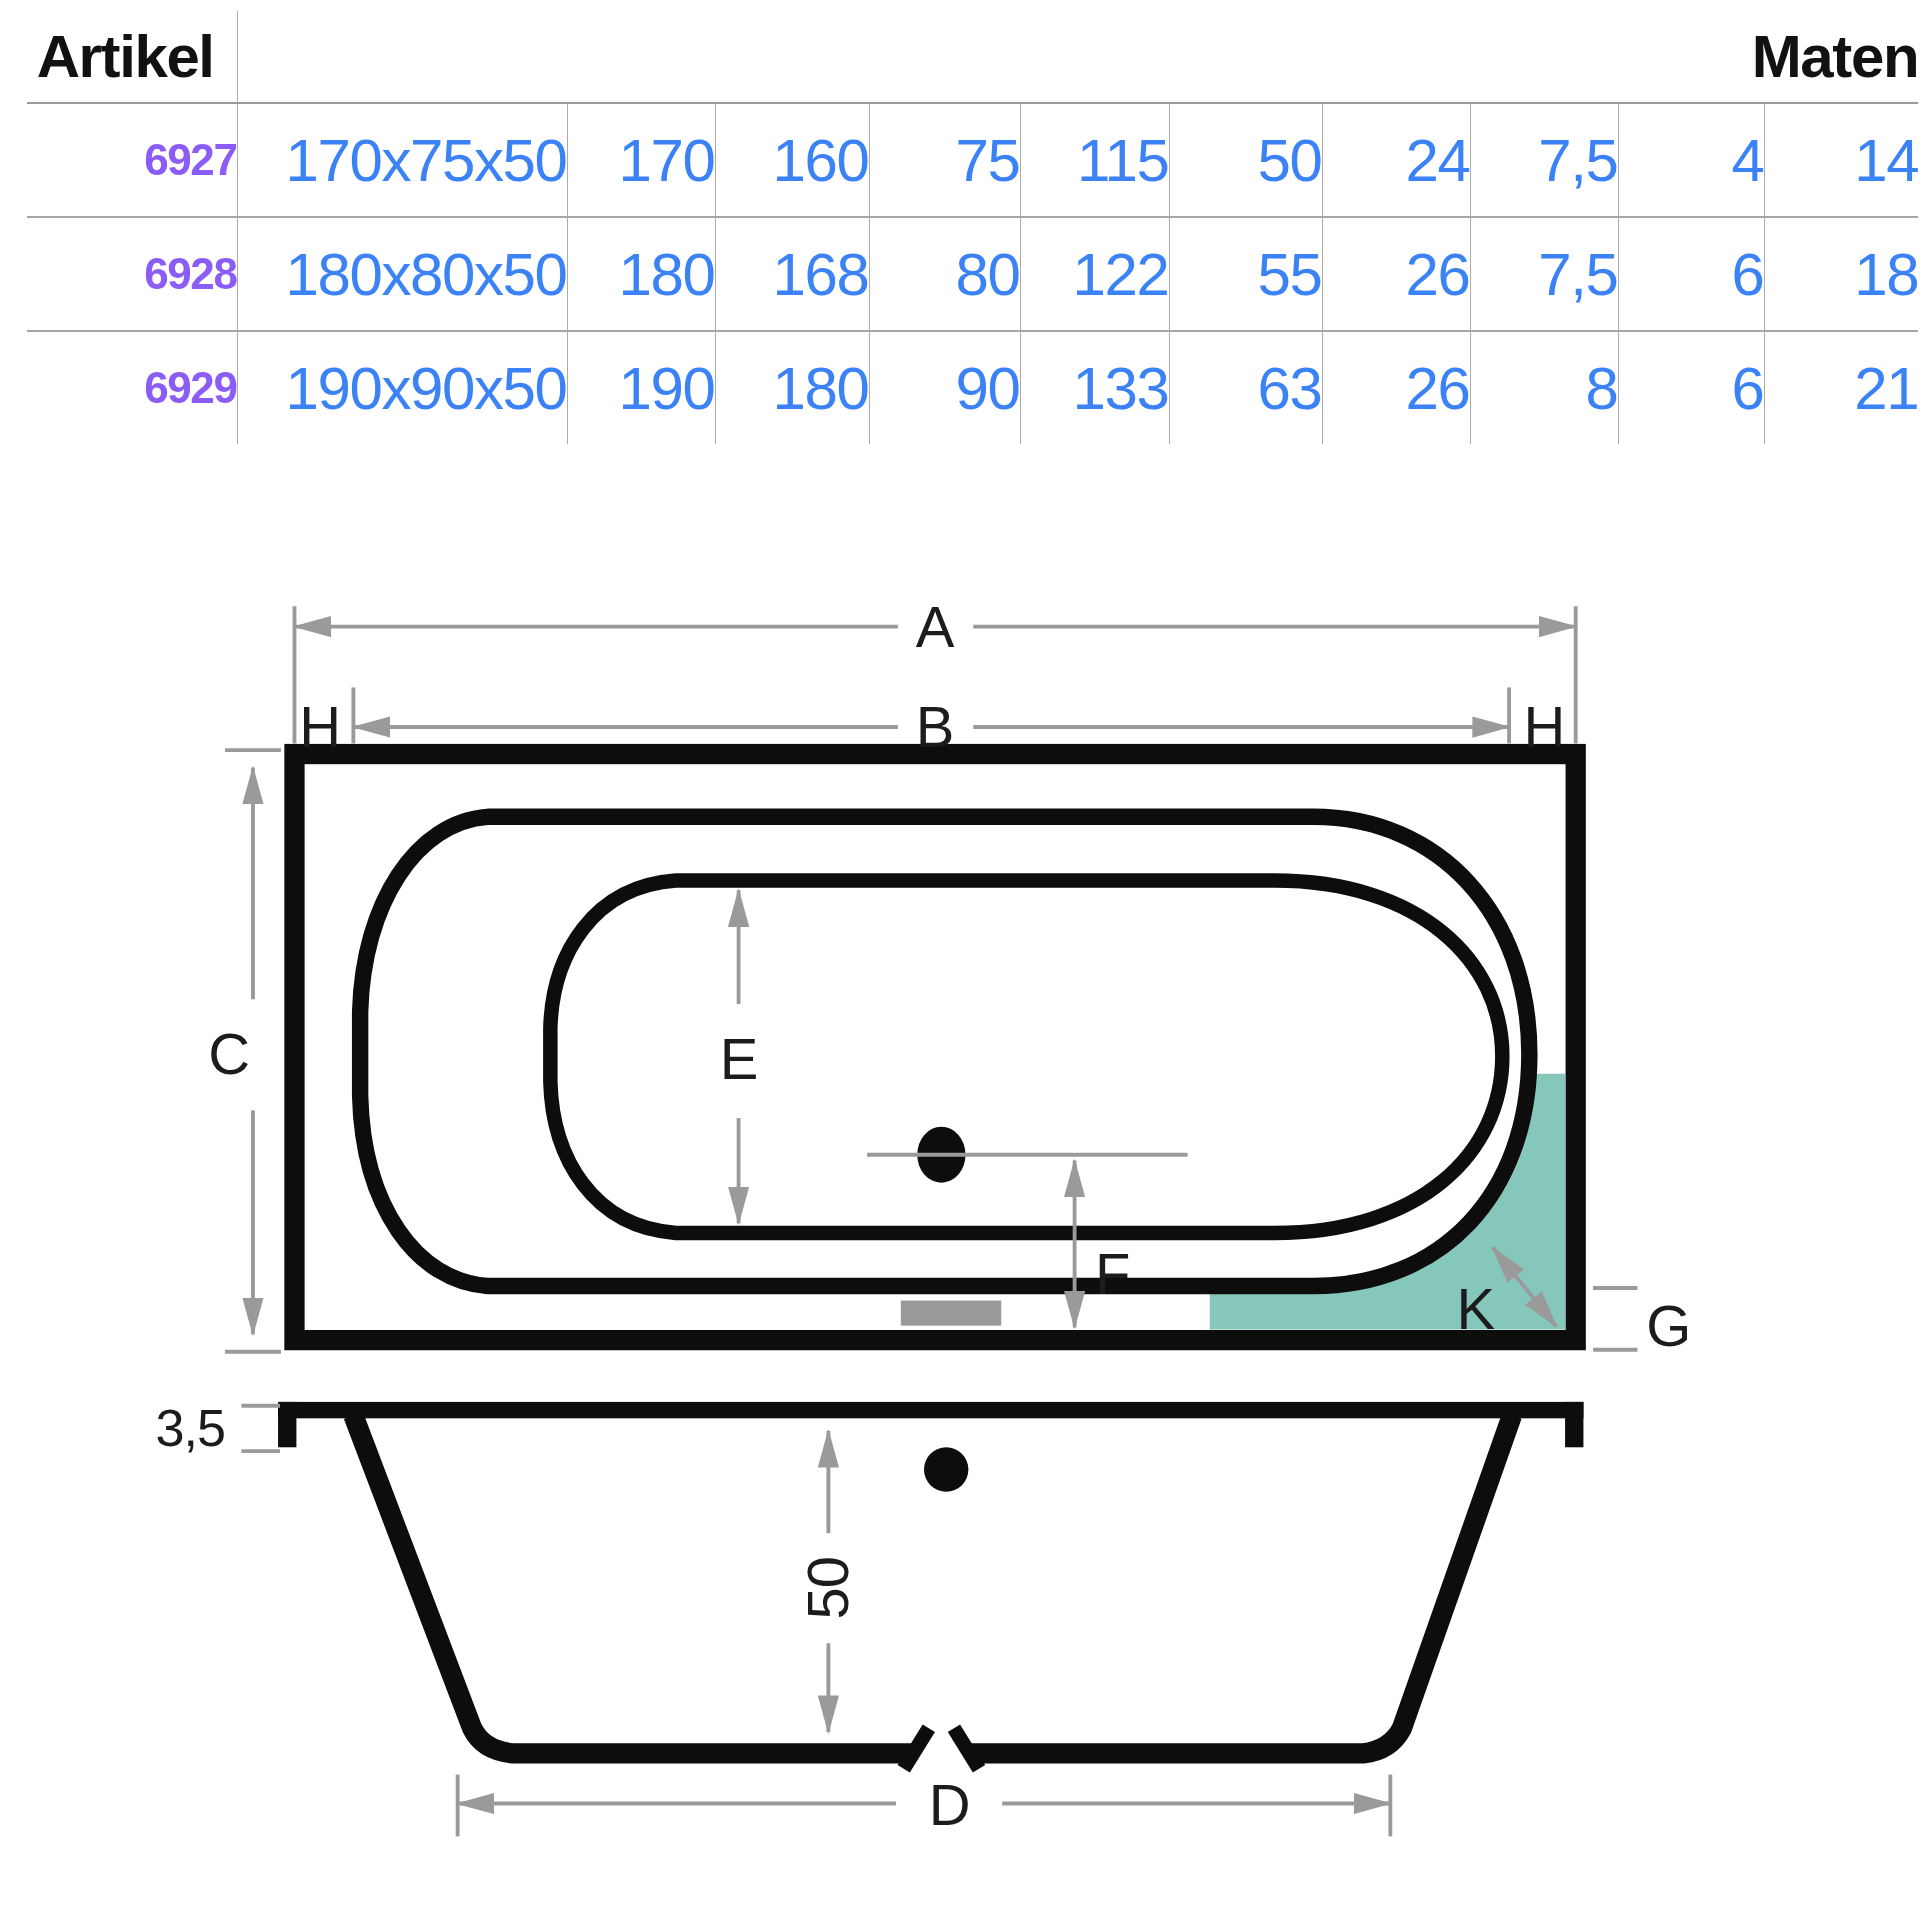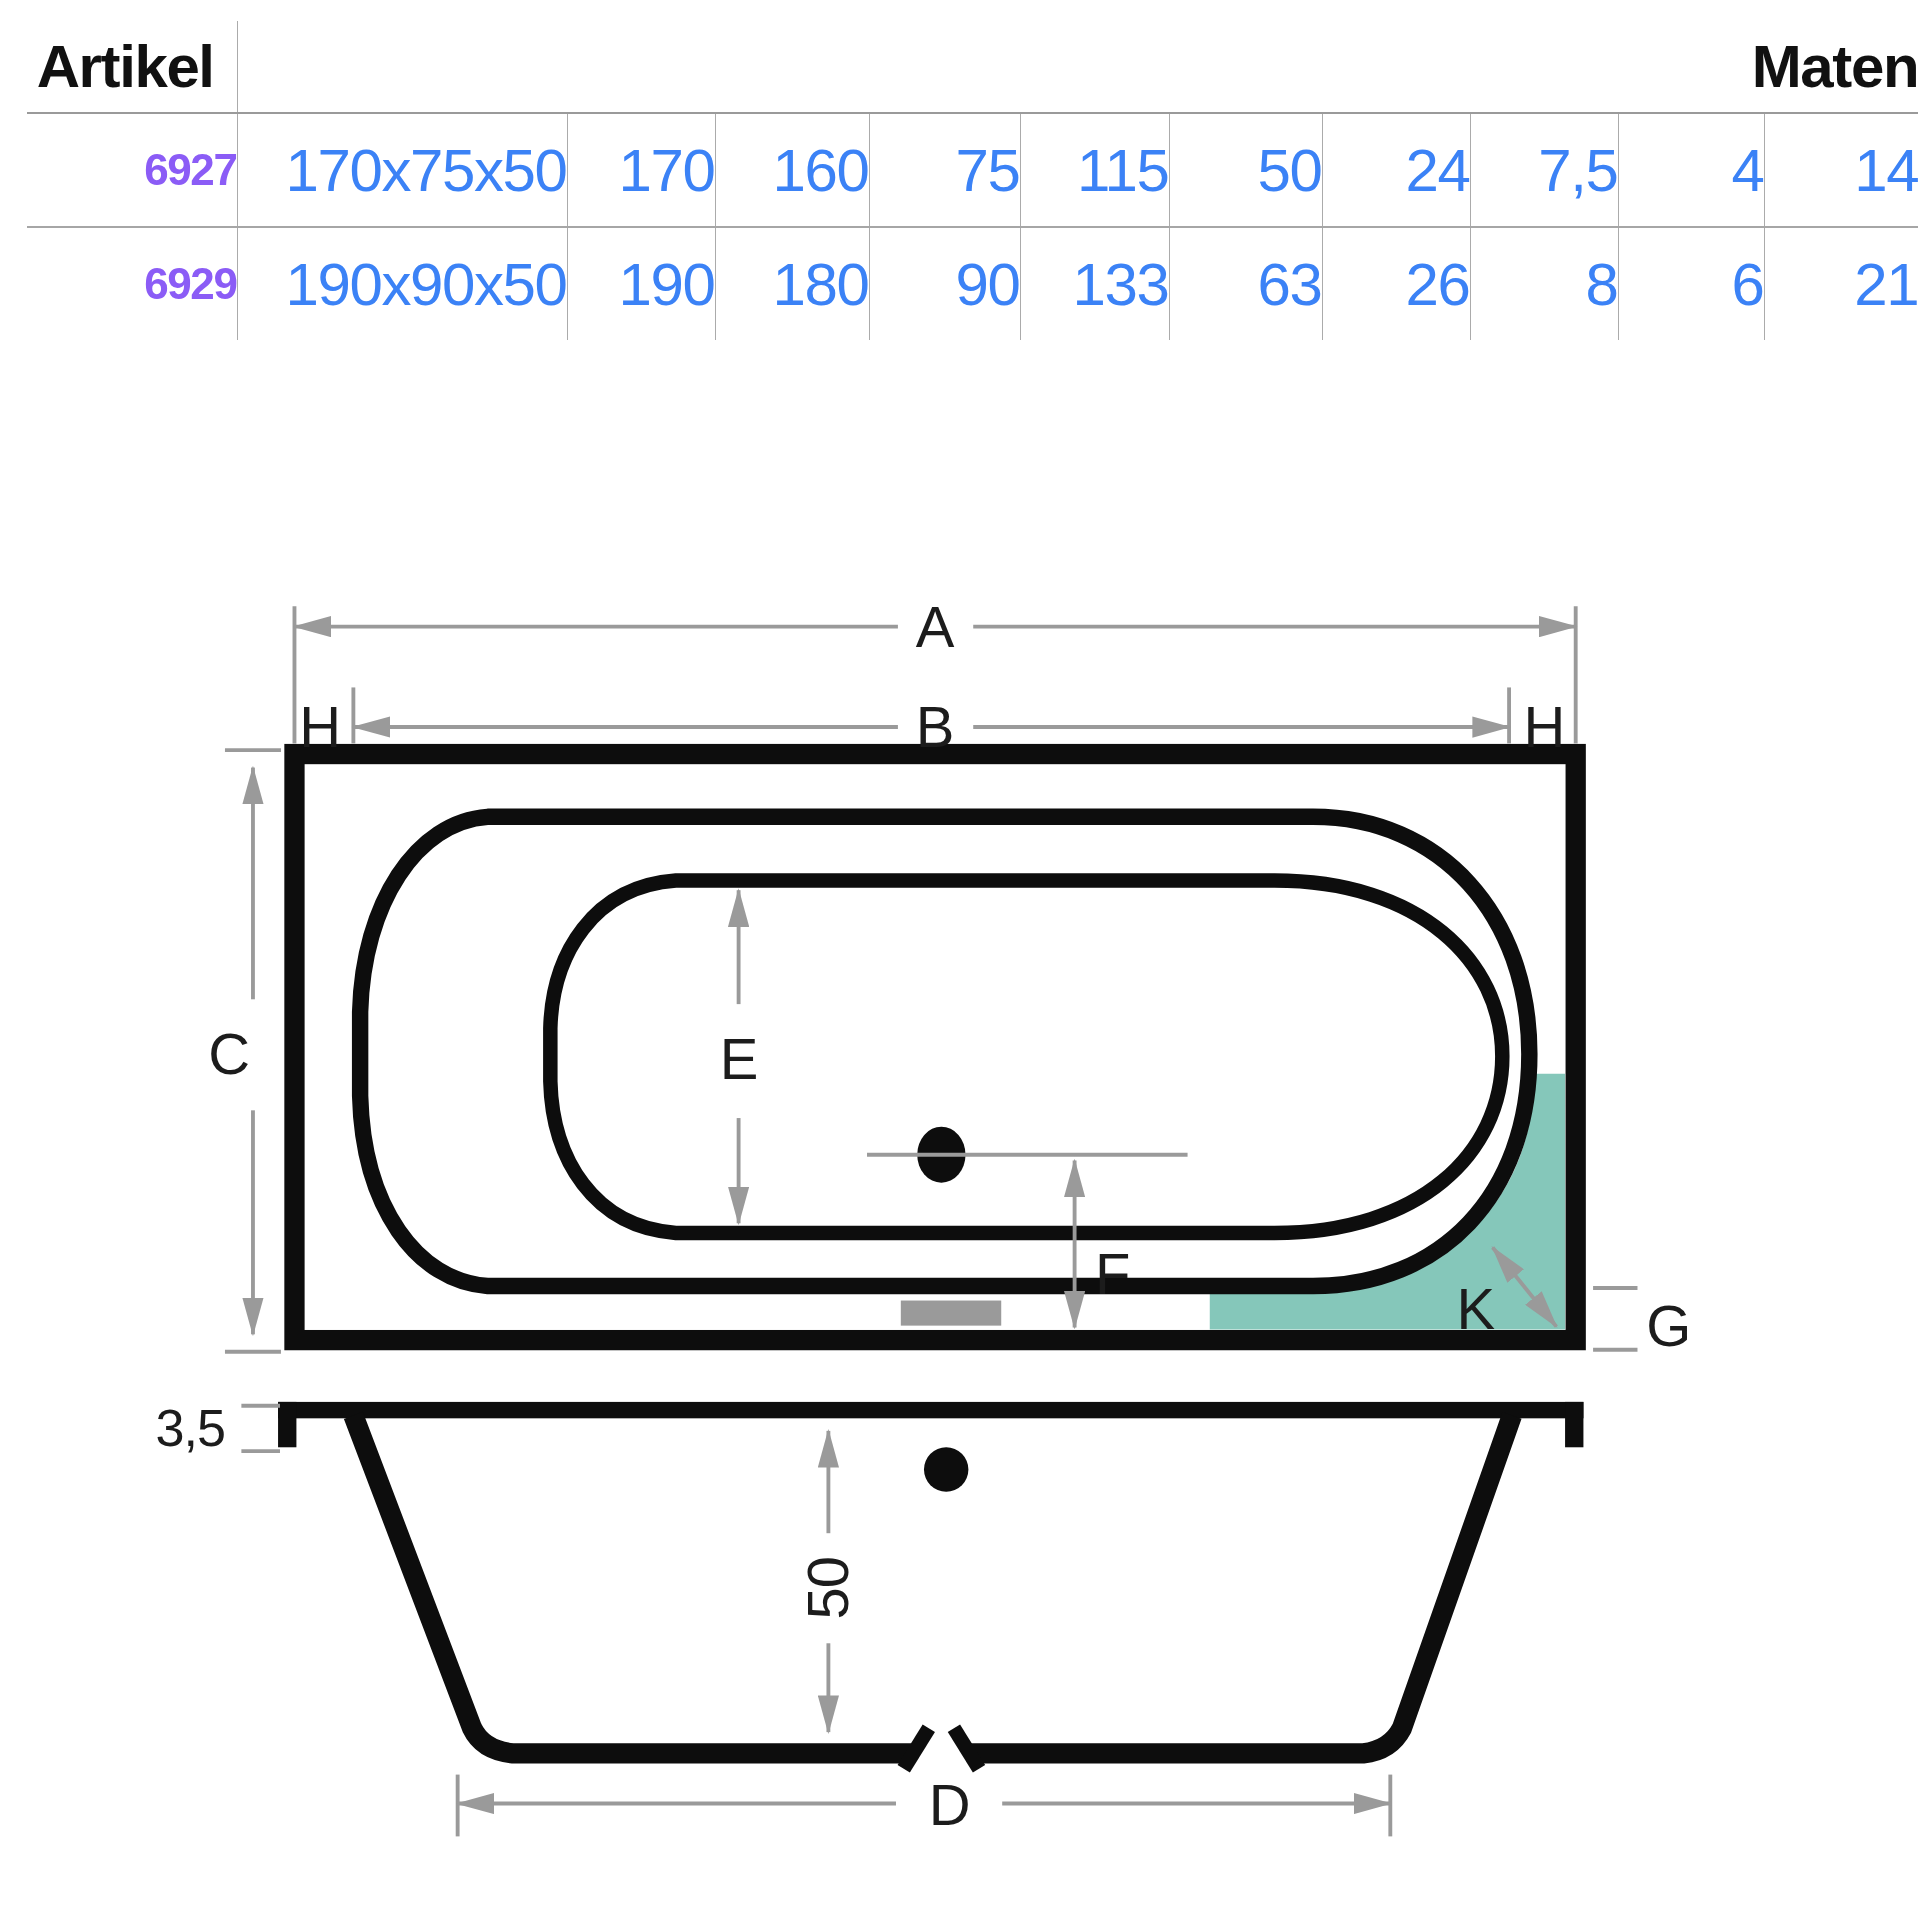--- a/index.html
+++ b/index.html
@@ -1,19 +1,19 @@
 <!DOCTYPE html>
 <html><head>
 <meta charset="utf-8">
 <style>
   html,body{margin:0;padding:0;background:#ffffff;}
   .page{position:relative;width:1931px;height:1931px;background:#fff;overflow:hidden;
         font-family:"Liberation Sans","DejaVu Sans",sans-serif;color:#111;}
   
-  .spec-table{position:absolute;left:27px;top:21px;width:1889px;border-collapse:collapse;
+  .spec-table{position:absolute;left:27px;top:11px;width:1889px;border-collapse:collapse;
               table-layout:fixed;font-stretch:condensed;letter-spacing:-1.4px;}
   .spec-table th,.spec-table td{padding:0;margin:0;text-align:right;vertical-align:middle;
               font-weight:normal;white-space:nowrap;overflow:visible;}
   tr.h1 th{height:91px;font-size:60px;font-weight:bold;border-bottom:2.9px solid #9a9a9a;}
   tr.h1 th.c-art{text-align:left;padding-left:9.7px;}
   tr.h2 th{height:97px;font-size:50px;border-bottom:3.9px solid #8d8d8d;}
   tr.h2 th.lbl{font-size:56px;font-weight:bold;}
   tr.row td{height:112px;font-size:60px;color:#3b82f6;}
   tr.row td.num{font-weight:bold;font-size:44px;color:#8b5cf6;}
   tr.row1 td,tr.row2 td{border-bottom:2.9px solid #a6a6a6;}
@@ -55,20 +55,33 @@
     <td>170</td>
     <td>160</td>
     <td>75</td>
     <td>115</td>
     <td>50</td>
     <td>24</td>
     <td>7,5</td>
     <td>4</td>
     <td>14</td>
   </tr>
+  <tr class="row row2">
+    <td class="num">6928</td>
+    <td>180x80x50</td>
+    <td>180</td>
+    <td>168</td>
+    <td>80</td>
+    <td>122</td>
+    <td>55</td>
+    <td>26</td>
+    <td>7,5</td>
+    <td>6</td>
+    <td>18</td>
+  </tr>
   <tr class="row row3">
     <td class="num">6929</td>
     <td>190x90x50</td>
     <td>190</td>
     <td>180</td>
     <td>90</td>
     <td>133</td>
     <td>63</td>
     <td>26</td>
     <td>8</td>

